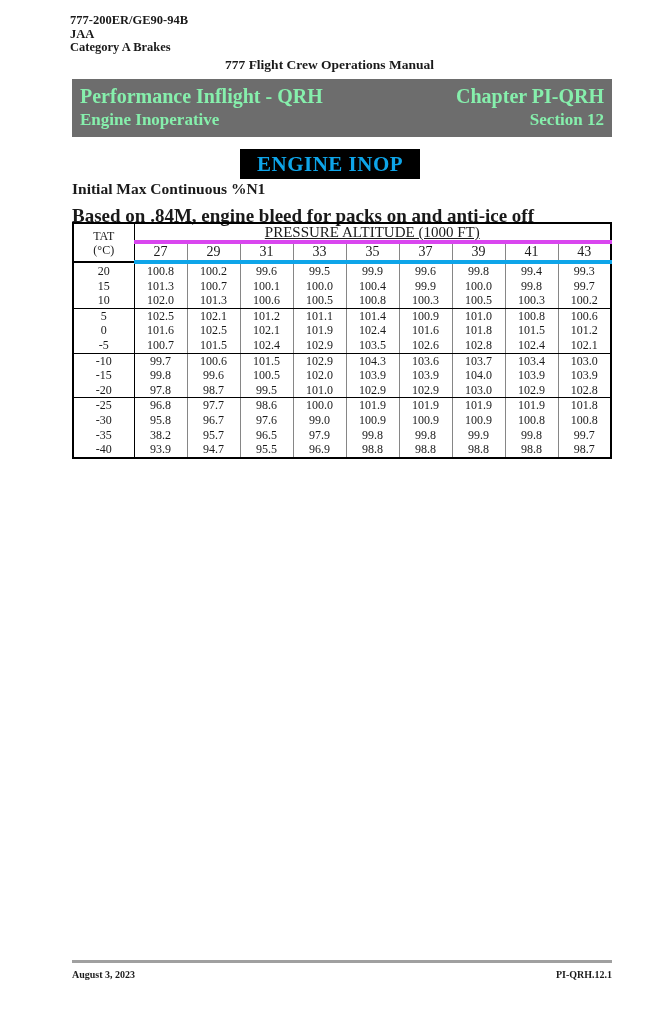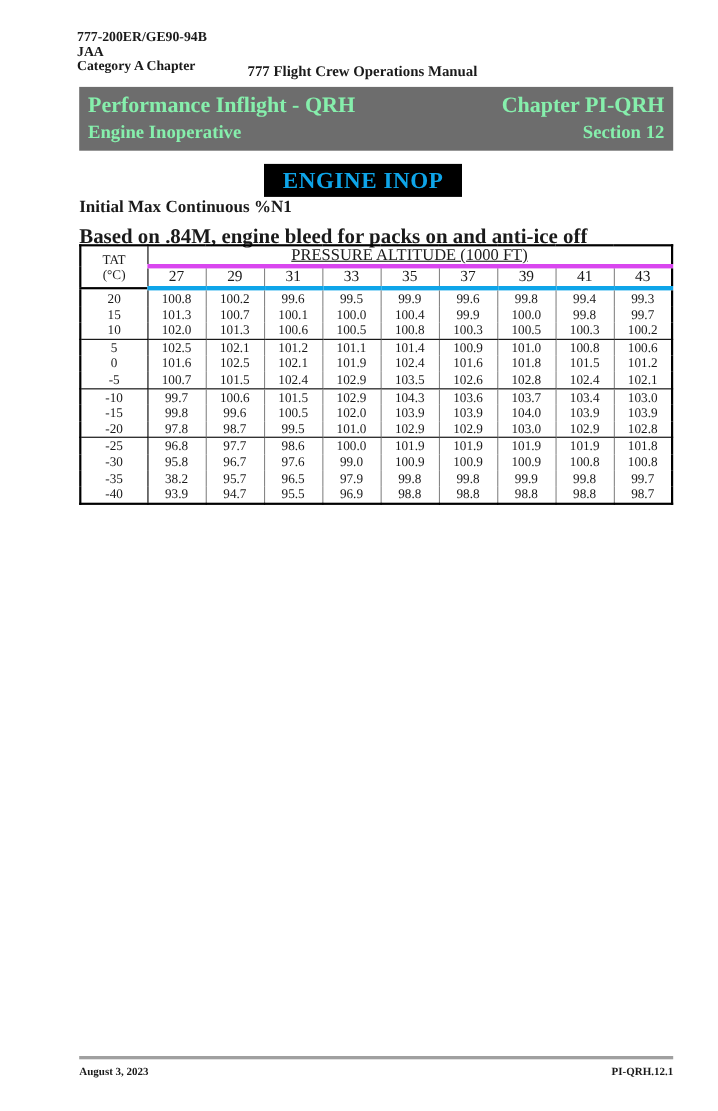--- a/index.html
+++ b/index.html
@@ -7,21 +7,21 @@
   body {
     width: 653px; height: 1010px;
     font-family: "Liberation Serif", serif;
     color: #1a1a1a;
     position: relative;
     overflow: hidden;
   }
   .abs { position: absolute; }
 
   
-  .id-block { left: 70px; top: 27px; font-weight: bold; font-size: 12.5px; line-height: 13.5px; }
+  .id-block { left: 70px; top: 14px; font-weight: bold; font-size: 12.5px; line-height: 13.5px; }
 
   
   .manual-title { left: 225px; top: 57px; font-weight: bold; font-size: 13.5px; }
 
   
   .banner {
     left: 72px; top: 79px; width: 540px; height: 58px;
     background: #6d6d6d; color: #86efac;
     display: flex; flex-direction: column; justify-content: center;
     padding: 2px 8px 4px 8px;
@@ -66,21 +66,21 @@
     display: flex; justify-content: space-between;
     font-weight: bold; font-size: 10px;
   }
 </style>
 </head>
 <body>
 
 <div class="abs id-block">
   <div>777-200ER/GE90-94B</div>
   <div>JAA</div>
-  <div>Category A Chapter</div>
+  <div>Category A Brakes</div>
 </div>
 
 <div class="abs manual-title">777 Flight Crew Operations Manual</div>
 
 <div class="abs banner">
   <div class="banner-row r1">
     <span>Performance Inflight - QRH</span>
     <span>Chapter PI-QRH</span>
   </div>
   <div class="banner-row r2">

